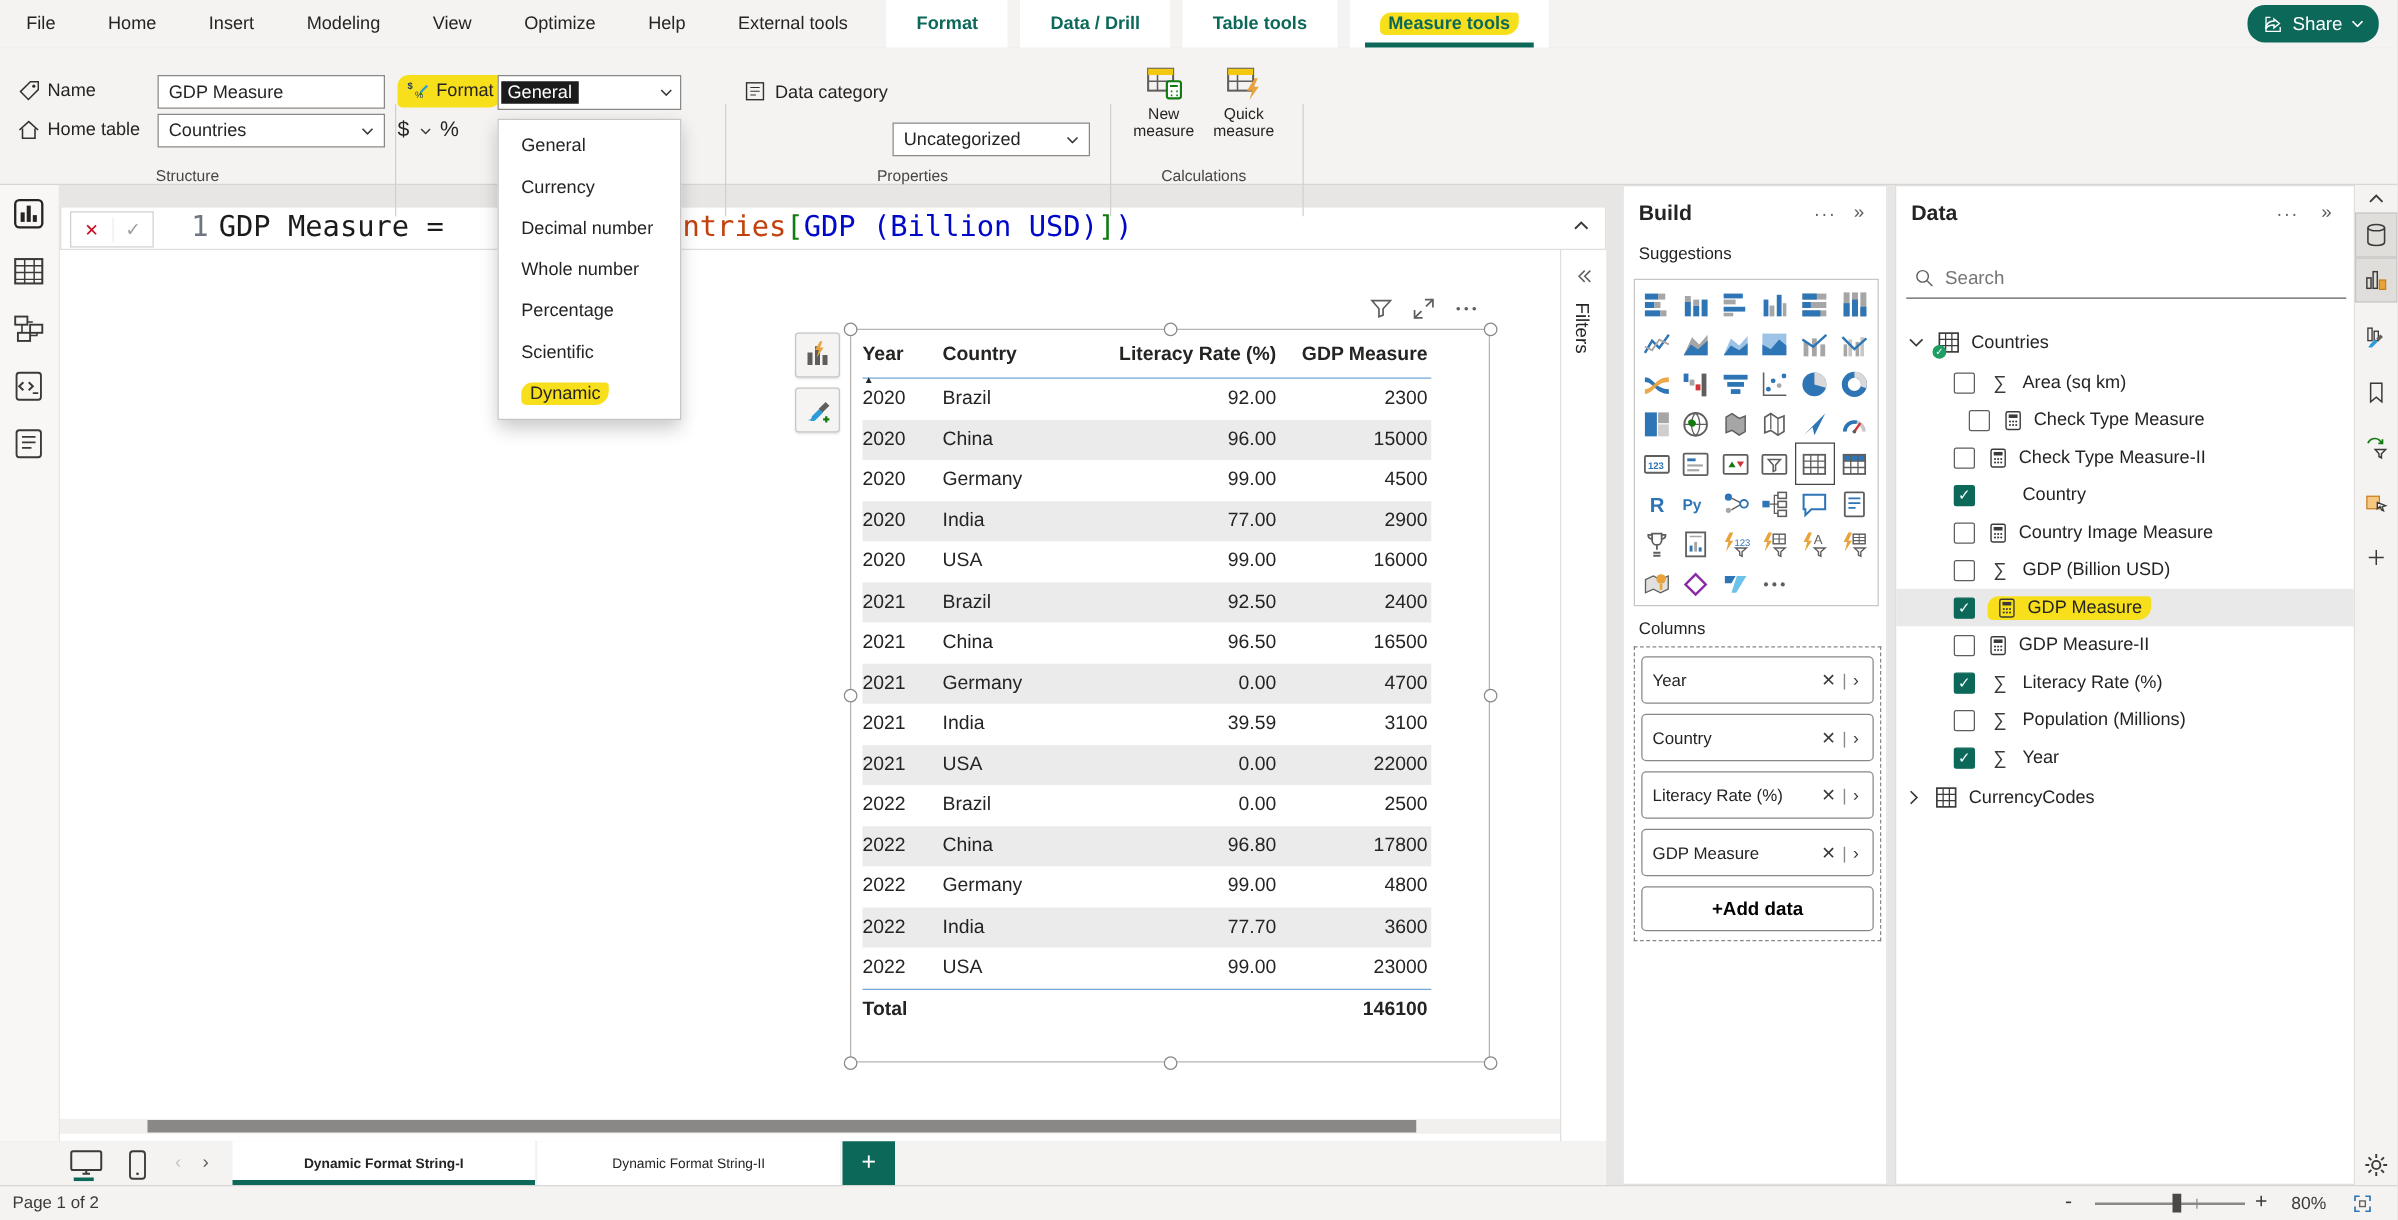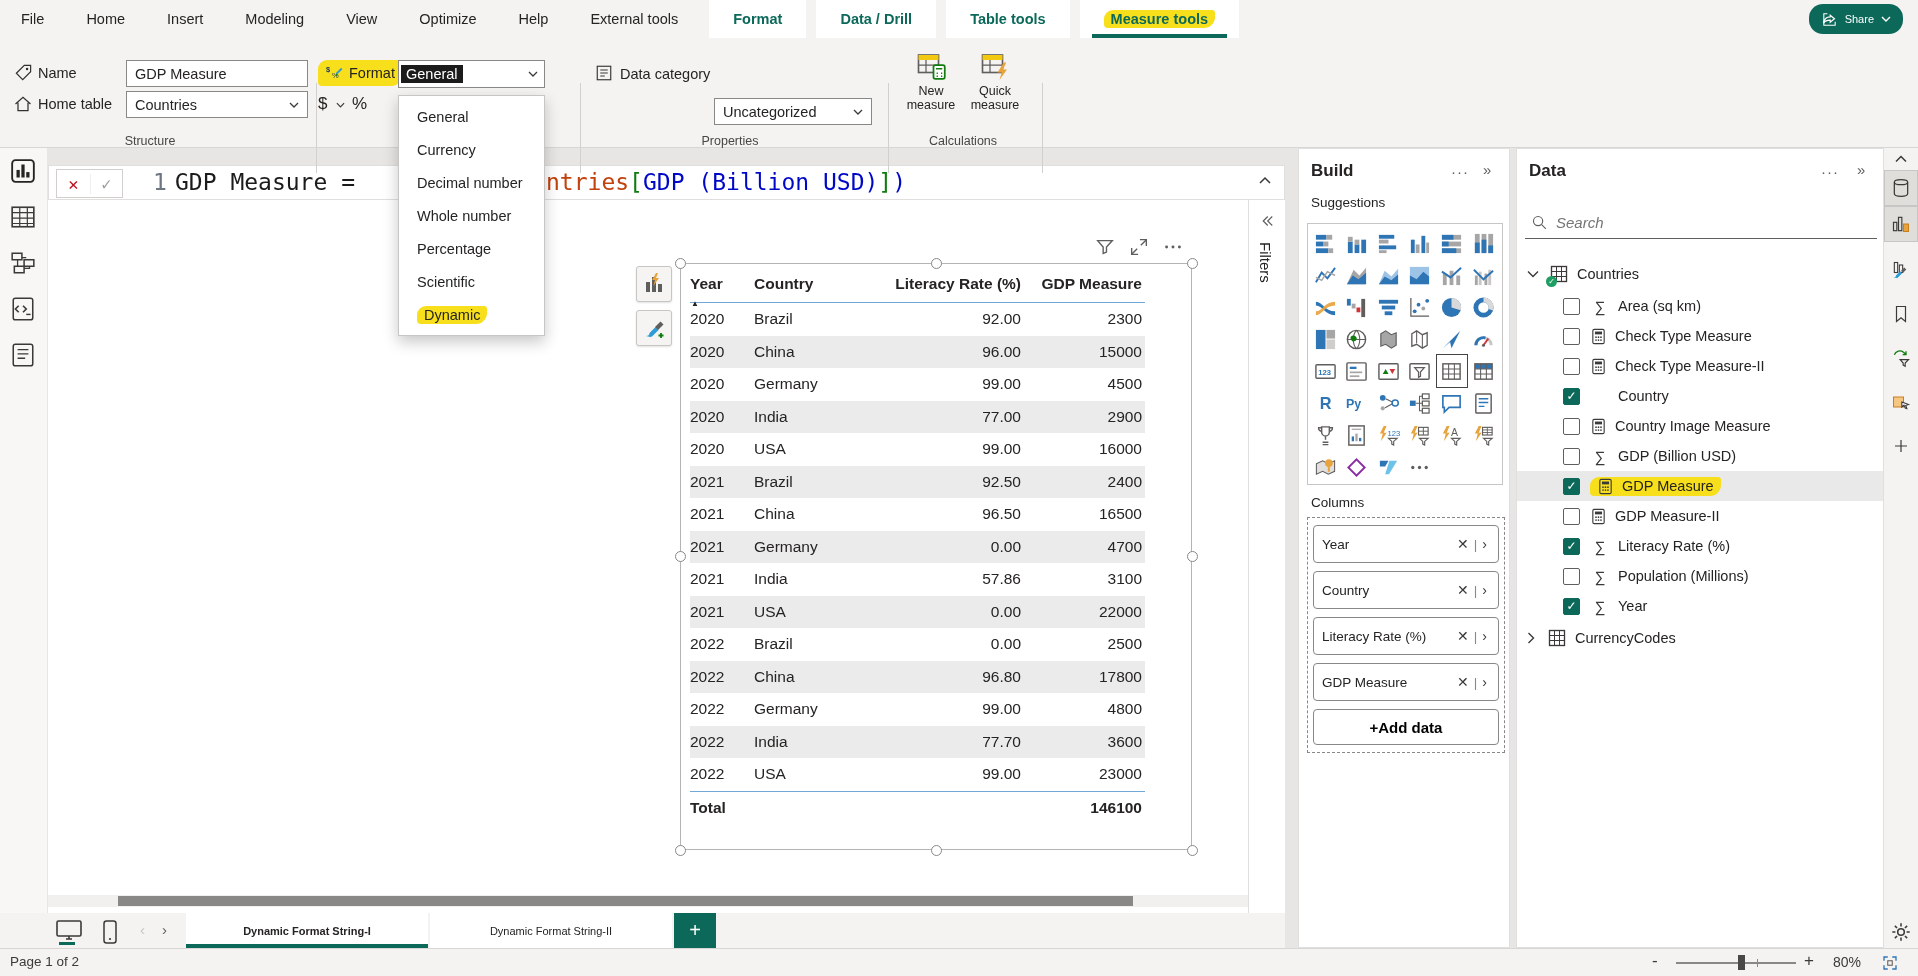--- a/index.html
+++ b/index.html
@@ -6,21 +6,21 @@
   html,body { width:1918px; height:976px; overflow:hidden; }
   body { font-family:"Liberation Sans", sans-serif; color:#252423; background:#e8e6e4; position:relative; }
   .abs { position:absolute; }
   svg { display:block; }
 
   
   .menubar { position:absolute; left:0; top:0; width:1918px; height:38px; background:#f4f3f2; display:flex; align-items:stretch; z-index:5; }
   .menu-item { font-size:14.5px; color:#252423; padding:0 21px; display:flex; align-items:center; cursor:pointer; }
   .ctx-tab { font-size:14.5px; font-weight:600; color:#0c695a; background:#fff; padding:0 24px; margin-left:10px; display:flex; align-items:center; position:relative; cursor:pointer; }
   .ctx-tab .tab-underline { position:absolute; left:12px; right:12px; bottom:0; height:4px; background:#0c695a; }
-  .share-btn { position:absolute; right:15px; top:4px; height:30px; background:#0c695a; color:#fff; border:none; border-radius:14px; font-size:11px; font-family:inherit; display:flex; align-items:center; gap:7px; padding:0 12px; cursor:pointer; }
+  .share-btn { position:absolute; right:15px; top:4px; height:30px; background:#0c695a; color:#fff; border:none; border-radius:14px; font-size:15px; font-family:inherit; display:flex; align-items:center; gap:7px; padding:0 12px; cursor:pointer; }
 
   
   .hl { background:#f7df1c; border-radius:9px 3px 11px 4px; padding:1px 7px; }
 
   
   .ribbon { position:absolute; left:0; top:38px; width:1918px; height:110px; background:#f4f3f2; border-bottom:1px solid #d8d6d4; z-index:4; }
   .rb-label { font-size:14.5px; color:#252423; position:absolute; }
   .rb-input { position:absolute; height:27px; width:182px; border:1px solid #8a8886; background:#fff; font-size:14.5px; font-family:inherit; padding:0 8px; color:#252423; }
   .selectbox { position:absolute; height:27px; background:#fff; border:1px solid #8a8886; display:flex; align-items:center; justify-content:space-between; font-size:14.5px; padding:0 8px; cursor:pointer; }
   .rb-sep { position:absolute; top:45px; height:90px; width:1px; background:#d2d0ce; }
@@ -73,21 +73,21 @@
   .vis-cell { width:30px; height:32px; display:flex; align-items:center; justify-content:center; cursor:pointer; }
   .vis-cell.selected { outline:1.5px solid #444; }
   .wells { position:absolute; left:8px; top:368px; width:198px; border:1px dashed #8a8886; padding:7px 5px; display:flex; flex-direction:column; gap:8px; }
   .well { height:38px; border:1px solid #8a8886; border-radius:4px; background:#fff; display:flex; align-items:center; padding:0 8px; font-size:13.5px; }
   .well .wname { flex:1; overflow:hidden; white-space:nowrap; }
   .well .wctl { color:#3b3a39; font-size:14px; cursor:pointer; padding:0 3px; }
   .add-data { height:36px; border:1px solid #8a8886; border-radius:4px; background:#fff; font-size:15px; font-weight:bold; font-family:inherit; cursor:pointer; }
 
   
   .searchrow { position:absolute; left:8px; top:58px; width:352px; height:32px; border-bottom:1px solid #605e5c; display:flex; align-items:center; gap:8px; padding:0 6px; }
-  .searchrow input { border:none; outline:none; font-size:15px; font-family:inherit; flex:1; color:#252423;font-style:italic; }
+  .searchrow input { border:none; outline:none; font-size:15px; font-family:inherit; flex:1; color:#252423; }
   .tree-row { position:absolute; left:0; width:366px; height:30px; display:flex; align-items:center; cursor:pointer; }
   .tree-row.sel { background:#e9e9e9; }
   .chk { width:17px; height:17px; border:1px solid #605e5c; border-radius:2px; background:#fff; display:flex; align-items:center; justify-content:center; }
   .chk.on { background:#0c695a; border-color:#0c695a; color:#fff; font-size:12px; }
   .f-label { font-size:14.5px; color:#252423; }
   .sigma { font-size:15px; color:#3b3a39; width:20px; text-align:center; }
 
   
   .rightrail { position:absolute; left:1884px; top:148px; width:34px; height:800px; background:#f4f3f2; }
   .rr-cell { width:34px; height:36px; display:flex; align-items:center; justify-content:center; cursor:pointer; }
@@ -401,21 +401,21 @@
         </div>
         <div class="trow talt">
           <div>2021</div>
           <div>Germany</div>
           <div class="tc-r">0.00</div>
           <div class="tc-r">4700</div>
         </div>
         <div class="trow">
           <div>2021</div>
           <div>India</div>
-          <div class="tc-r">57.86</div>
+          <div class="tc-r">39.59</div>
           <div class="tc-r">3100</div>
         </div>
         <div class="trow talt">
           <div>2021</div>
           <div>USA</div>
           <div class="tc-r">0.00</div>
           <div class="tc-r">22000</div>
         </div>
         <div class="trow">
           <div>2022</div>
@@ -863,21 +863,21 @@
   </div>
 
   <div id="tree-fields">
       <div class="tree-row" style="top: 142px;">
         <span class="chk" style="margin-left: 46px;"></span>
         <span style="display: flex; align-items: center; margin-left: 10px;">
           <span class="sigma">∑</span>
           <span class="f-label" style="margin-left: 8px;">Area (sq km)</span>
         </span>
       </div>
-      <div class="tree-row" style="top: 172px;">
+      <div class="tree-row" style="top: 172px; margin-left: 12px;">
         <span class="chk" style="margin-left: 46px;"></span>
         <span style="display: flex; align-items: center; margin-left: 10px;">
           <span>
             <svg width="17" height="17" viewBox="0 0 24 24">
               <rect x="4" y="2" width="16" height="20" rx="2" fill="none" stroke="#3b3a39" stroke-width="1.6"></rect>
               <rect x="7" y="5" width="10" height="4" fill="#3b3a39"></rect>
               <circle cx="8.5" cy="13" r="1.2" fill="#3b3a39"></circle>
               <circle cx="12" cy="13" r="1.2" fill="#3b3a39"></circle>
               <circle cx="15.5" cy="13" r="1.2" fill="#3b3a39"></circle>
               <circle cx="8.5" cy="17" r="1.2" fill="#3b3a39"></circle>

